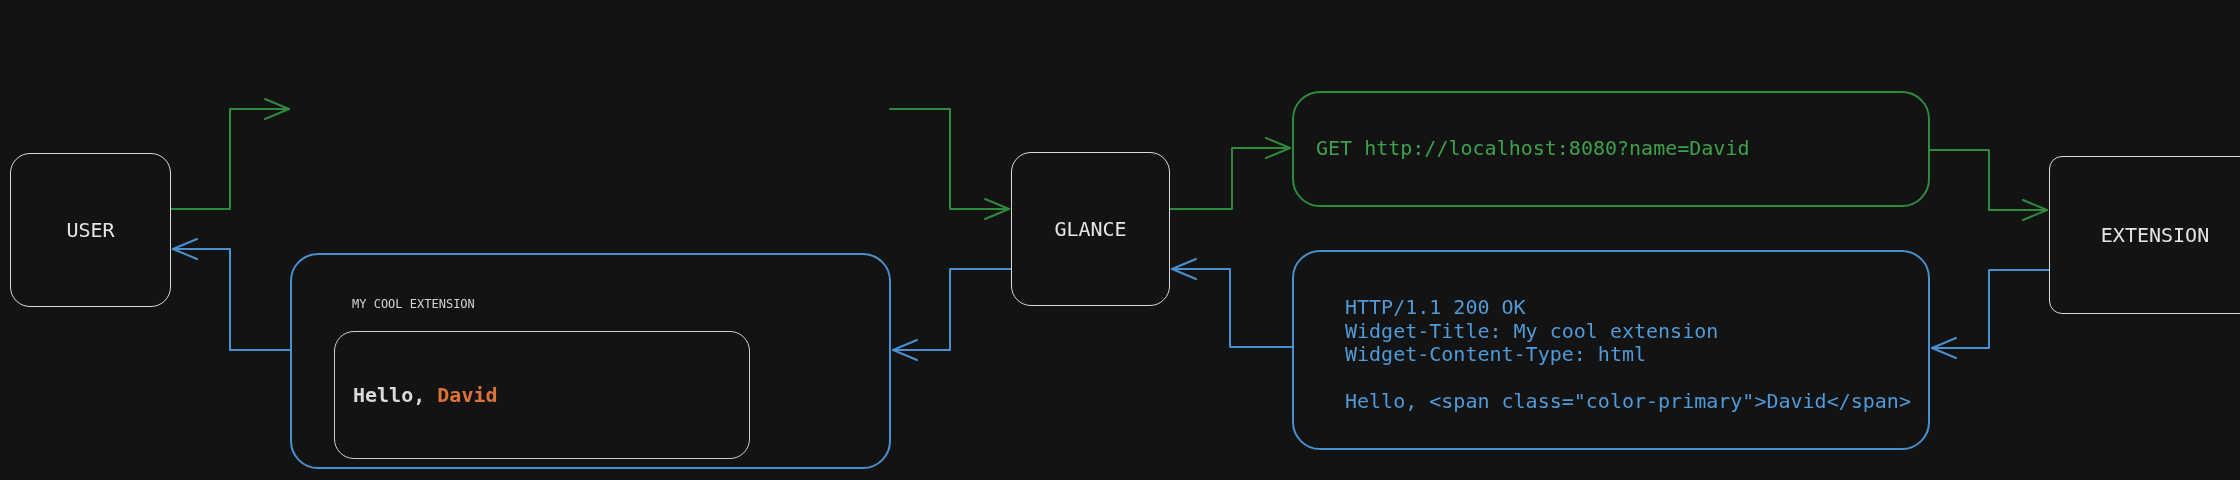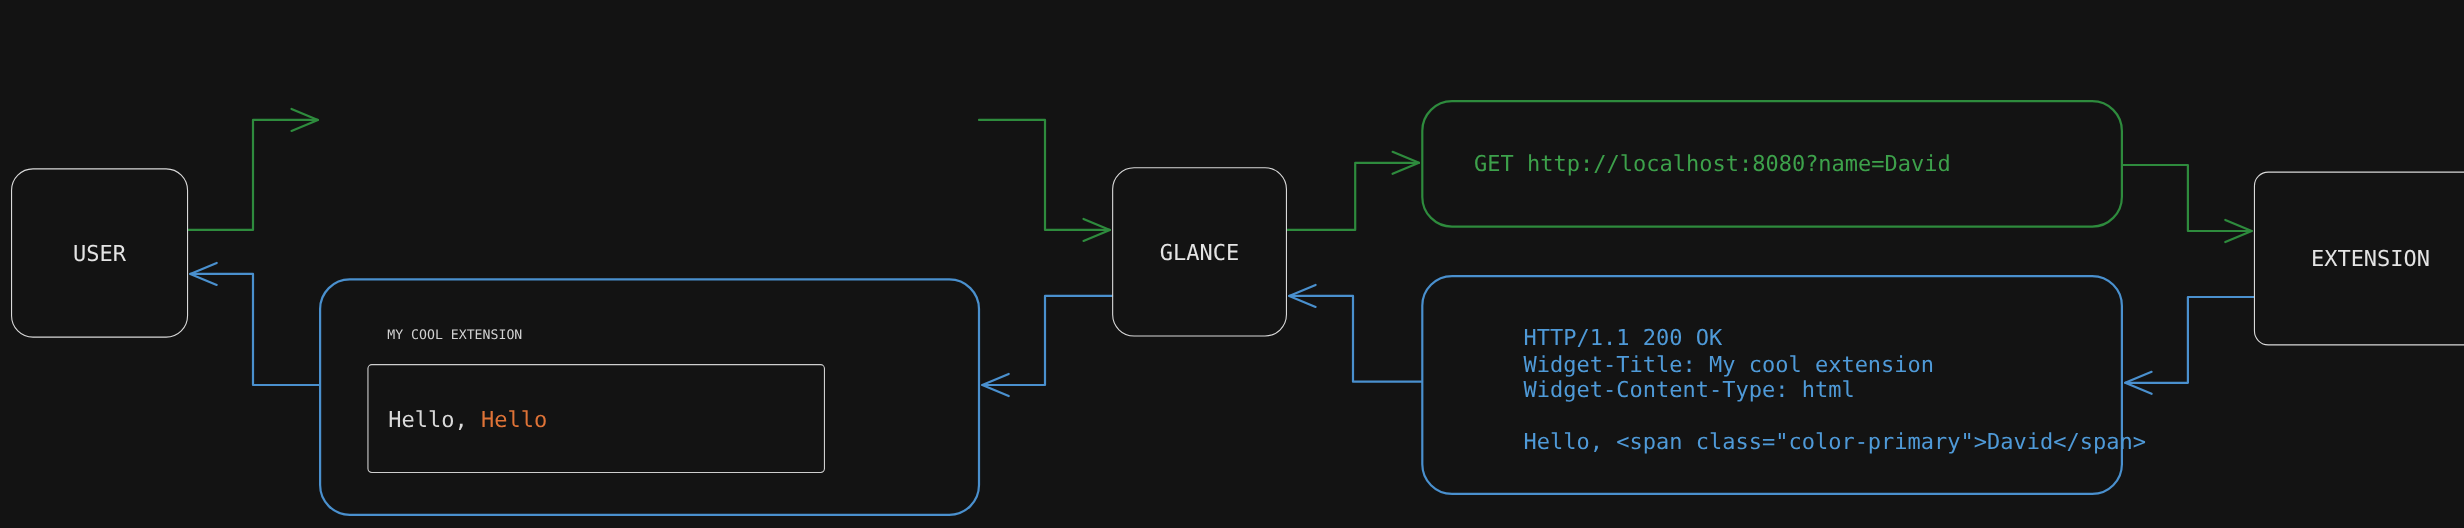--- a/index.html
+++ b/index.html
@@ -37,41 +37,41 @@
   .node-glance{left:1011px;top:152px;width:159px;height:154px;}
   .node-extension{left:2049px;top:156px;width:212px;height:158px;border-radius:13px;}
 
   .codebox{position:absolute;box-sizing:border-box;border-radius:28px;background:transparent;}
   .codebox pre{
     margin:0;font-family:inherit;font-size:20px;line-height:23.5px;white-space:pre;
   }
   .box-green{border:2px solid var(--green-border);}
   .box-green pre{color:var(--green-text);}
   .box-blue{border:2px solid var(--blue-border);}
-  .box-blue pre{color:var(--blue-text);margin-left:40px;}
+  .box-blue pre{color:var(--blue-text);}
 
   .box-config{left:290px;top:9px;width:600px;height:201px;}
   .box-config pre{padding:30px 0 0 28px;}
 
   .box-request{left:1292px;top:91px;width:638px;height:116px;display:flex;align-items:center;}
-  .box-request pre{padding-left:46px;}
+  .box-request pre{padding-left:22px;}
 
   .box-response{left:1292px;top:250px;width:638px;height:200px;}
   .box-response pre{padding:44px 0 0 51px;}
 
   .box-widget{left:290px;top:253px;width:601px;height:216px;}
   .widget-title{
     position:absolute;left:60px;top:38px;
     color:var(--title-text);font-size:12px;line-height:23.5px;white-space:pre;
   }
   .widget-inner{
-    position:absolute;left:42px;top:76px;width:416px;height:99px;box-sizing:border-box;
-    border:1.5px solid var(--inner-border);border-radius:4px;
+    position:absolute;left:42px;top:76px;width:416px;height:128px;box-sizing:border-box;
+    border:1.5px solid var(--inner-border);border-radius:20px;
     display:flex;align-items:center;padding-left:18px;
-    color:var(--greeting-text);font-size:20px;white-space:pre;
+    color:var(--greeting-text);font-size:20px;white-space:pre;font-weight:bold;
   }
   .greeting-name{color:var(--orange);}
 </style>
 </head>
 <body>
 
 <div class="canvas">
 
   <svg class="connectors" viewBox="0 0 2240 480">
     <g>
@@ -129,17 +129,17 @@
     <pre>HTTP/1.1 200 OK
 Widget-Title: My cool extension
 Widget-Content-Type: html
 
 Hello, &lt;span class="color-primary"&gt;David&lt;/span&gt;</pre>
   </div>
 
   <div class="codebox box-blue box-widget">
     <div class="widget-title">MY COOL EXTENSION</div>
     <div class="widget-inner">
-      <span>Hello, </span><span class="greeting-name">Hello</span>
+      <span>Hello, </span><span class="greeting-name">David</span>
     </div>
   </div>
 
 </div>
 
 </body></html>

